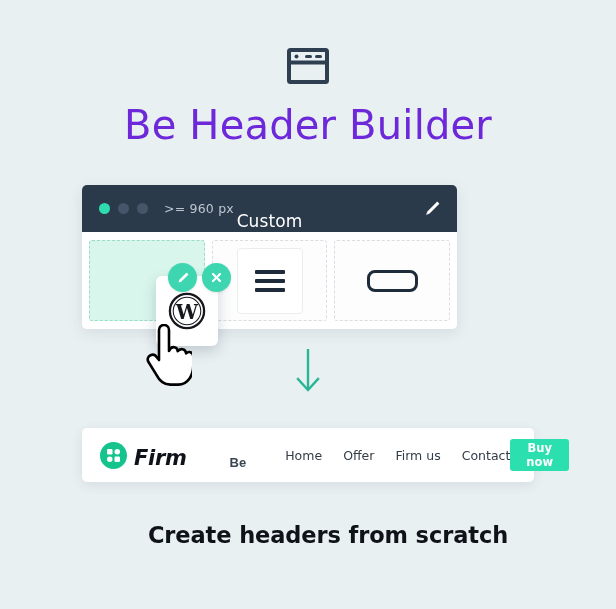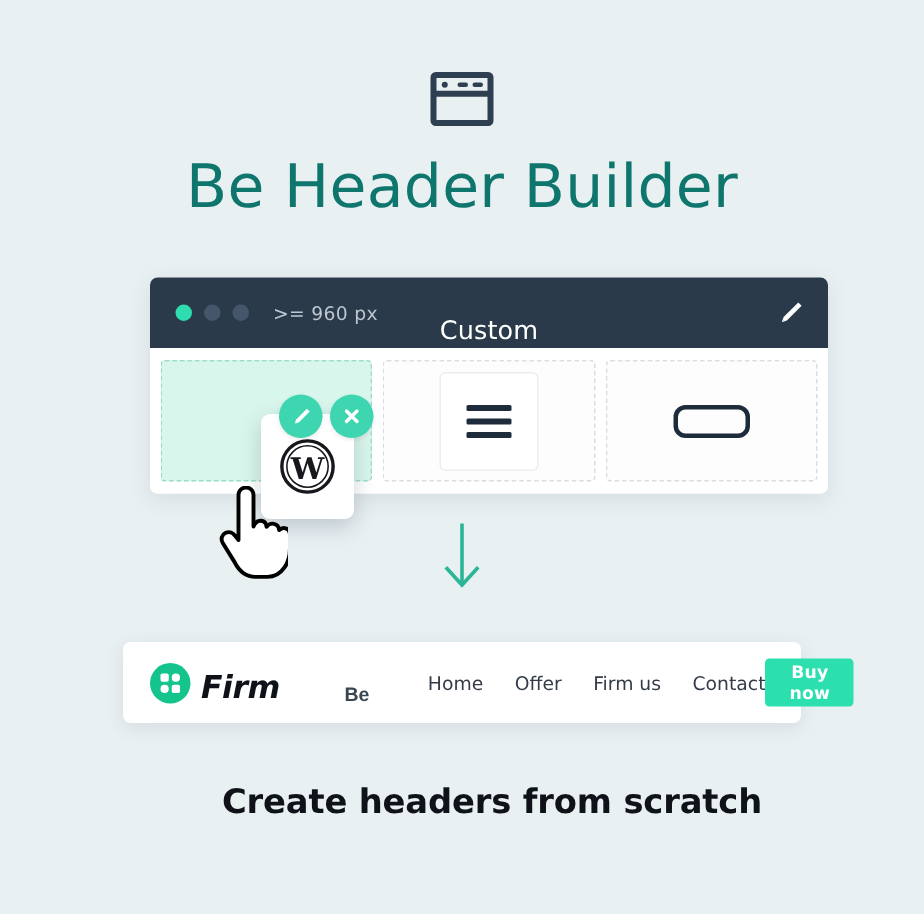--- a/index.html
+++ b/index.html
@@ -27,30 +27,30 @@
 
   .page-title {
     position: absolute;
     left: 0; right: 0;
     top: 95px;
     text-align: center;
     font-size: 40px;
     line-height: 60px;
     font-weight: 500;
     letter-spacing: 0.2px;
-    color: #0f766e;
+    color: #6d28d9;
     font-family: "DejaVu Sans", sans-serif;
   }
 
   
   .builder {
     position: absolute;
-    left: 100px;
+    left: 82px;
     top: 185px;
-    width: 452px;
+    width: 375px;
     border-radius: 5px;
     box-shadow: 0 4px 14px rgba(40,60,80,0.10);
     background: #ffffff;
     overflow: visible;
   }
   .builder-toolbar {
     height: 47px;
     background: #2b3a4a;
     border-radius: 5px 5px 0 0;
     display: flex;

